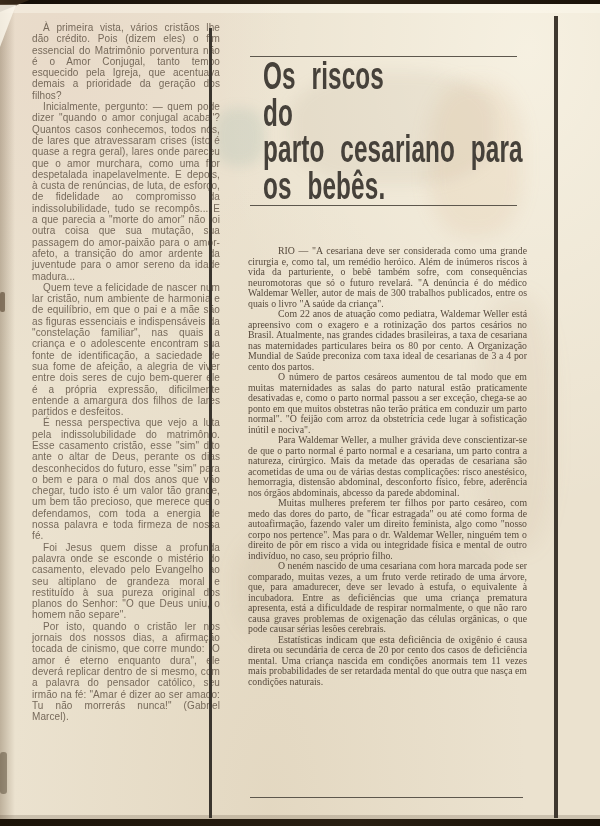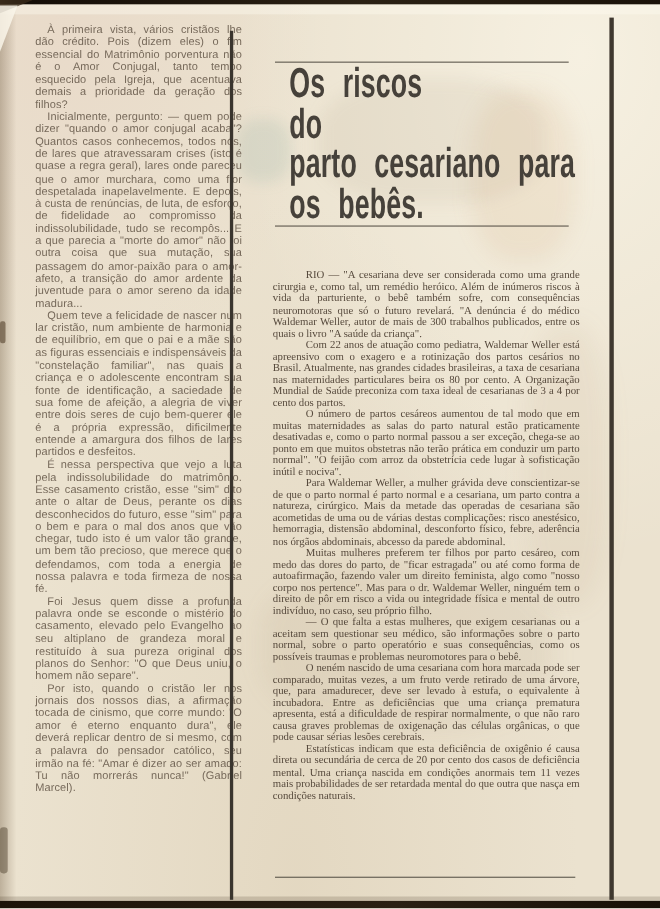--- a/index.html
+++ b/index.html
@@ -104,20 +104,19 @@
     <span>os bebês.</span>
   </h1>
   <div class="rule rule-bottom"></div>
 
   <div class="article-body">
     <p>RIO — "A cesariana deve ser considerada como uma grande cirurgia e, como tal, um remédio heróico. Além de inúmeros riscos à vida da parturiente, o bebê também sofre, com consequências neuromotoras que só o futuro revelará. "A denúncia é do médico Waldemar Weller, autor de mais de 300 trabalhos publicados, entre os quais o livro "A saúde da criança".</p>
     <p>Com 22 anos de atuação como pediatra, Waldemar Weller está apreensivo com o exagero e a rotinização dos partos cesários no Brasil. Atualmente, nas grandes cidades brasileiras, a taxa de cesariana nas maternidades particulares beira os 80 por cento. A Organização Mundial de Saúde preconiza com taxa ideal de cesarianas de 3 a 4 por cento dos partos.</p>
     <p>O número de partos cesáreos aumentou de tal modo que em muitas maternidades as salas do parto natural estão praticamente desativadas e, como o parto normal passou a ser exceção, chega-se ao ponto em que muitos obstetras não terão prática em conduzir um parto normal". "O feijão com arroz da obstetrícia cede lugar à sofisticação inútil e nociva".</p>
     <p>Para Waldemar Weller, a mulher grávida deve conscientizar-se de que o parto normal é parto normal e a cesariana, um parto contra a natureza, cirúrgico. Mais da metade das operadas de cesariana são acometidas de uma ou de várias destas complicações: risco anestésico, hemorragia, distensão abdominal, desconforto físico, febre, aderência nos órgãos abdominais, abcesso da parede abdominal.</p>
     <p>Muitas mulheres preferem ter filhos por parto cesáreo, com medo das dores do parto, de "ficar estragada" ou até como forma de autoafirmação, fazendo valer um direito feminista, algo como "nosso corpo nos pertence". Mas para o dr. Waldemar Weller, ninguém tem o direito de pôr em risco a vida ou integridade física e mental de outro indivíduo, no caso, seu próprio filho.</p>
-    <p>— O que falta a estas mulheres, que exigem cesarianas ou a aceitam sem questionar seu médico, são informações sobre o parto normal, sobre o parto operatório e suas consequências, como os possíveis traumas e problemas neuromotores para o bebê.</p>
     <p>O neném nascido de uma cesariana com hora marcada pode ser comparado, muitas vezes, a um fruto verde retirado de uma árvore, que, para amadurecer, deve ser levado à estufa, o equivalente à incubadora. Entre as deficiências que uma criança prematura apresenta, está a dificuldade de respirar normalmente, o que não raro causa graves problemas de oxigenação das células orgânicas, o que pode causar sérias lesões cerebrais.</p>
     <p>Estatísticas indicam que esta deficiência de oxigênio é causa direta ou secundária de cerca de 20 por cento dos casos de deficiência mental. Uma criança nascida em condições anormais tem 11 vezes mais probabilidades de ser retardada mental do que outra que nasça em condições naturais.</p>
   </div>
 
   <div class="rule rule-end"></div>
 
 </div>
 
 </body></html>

